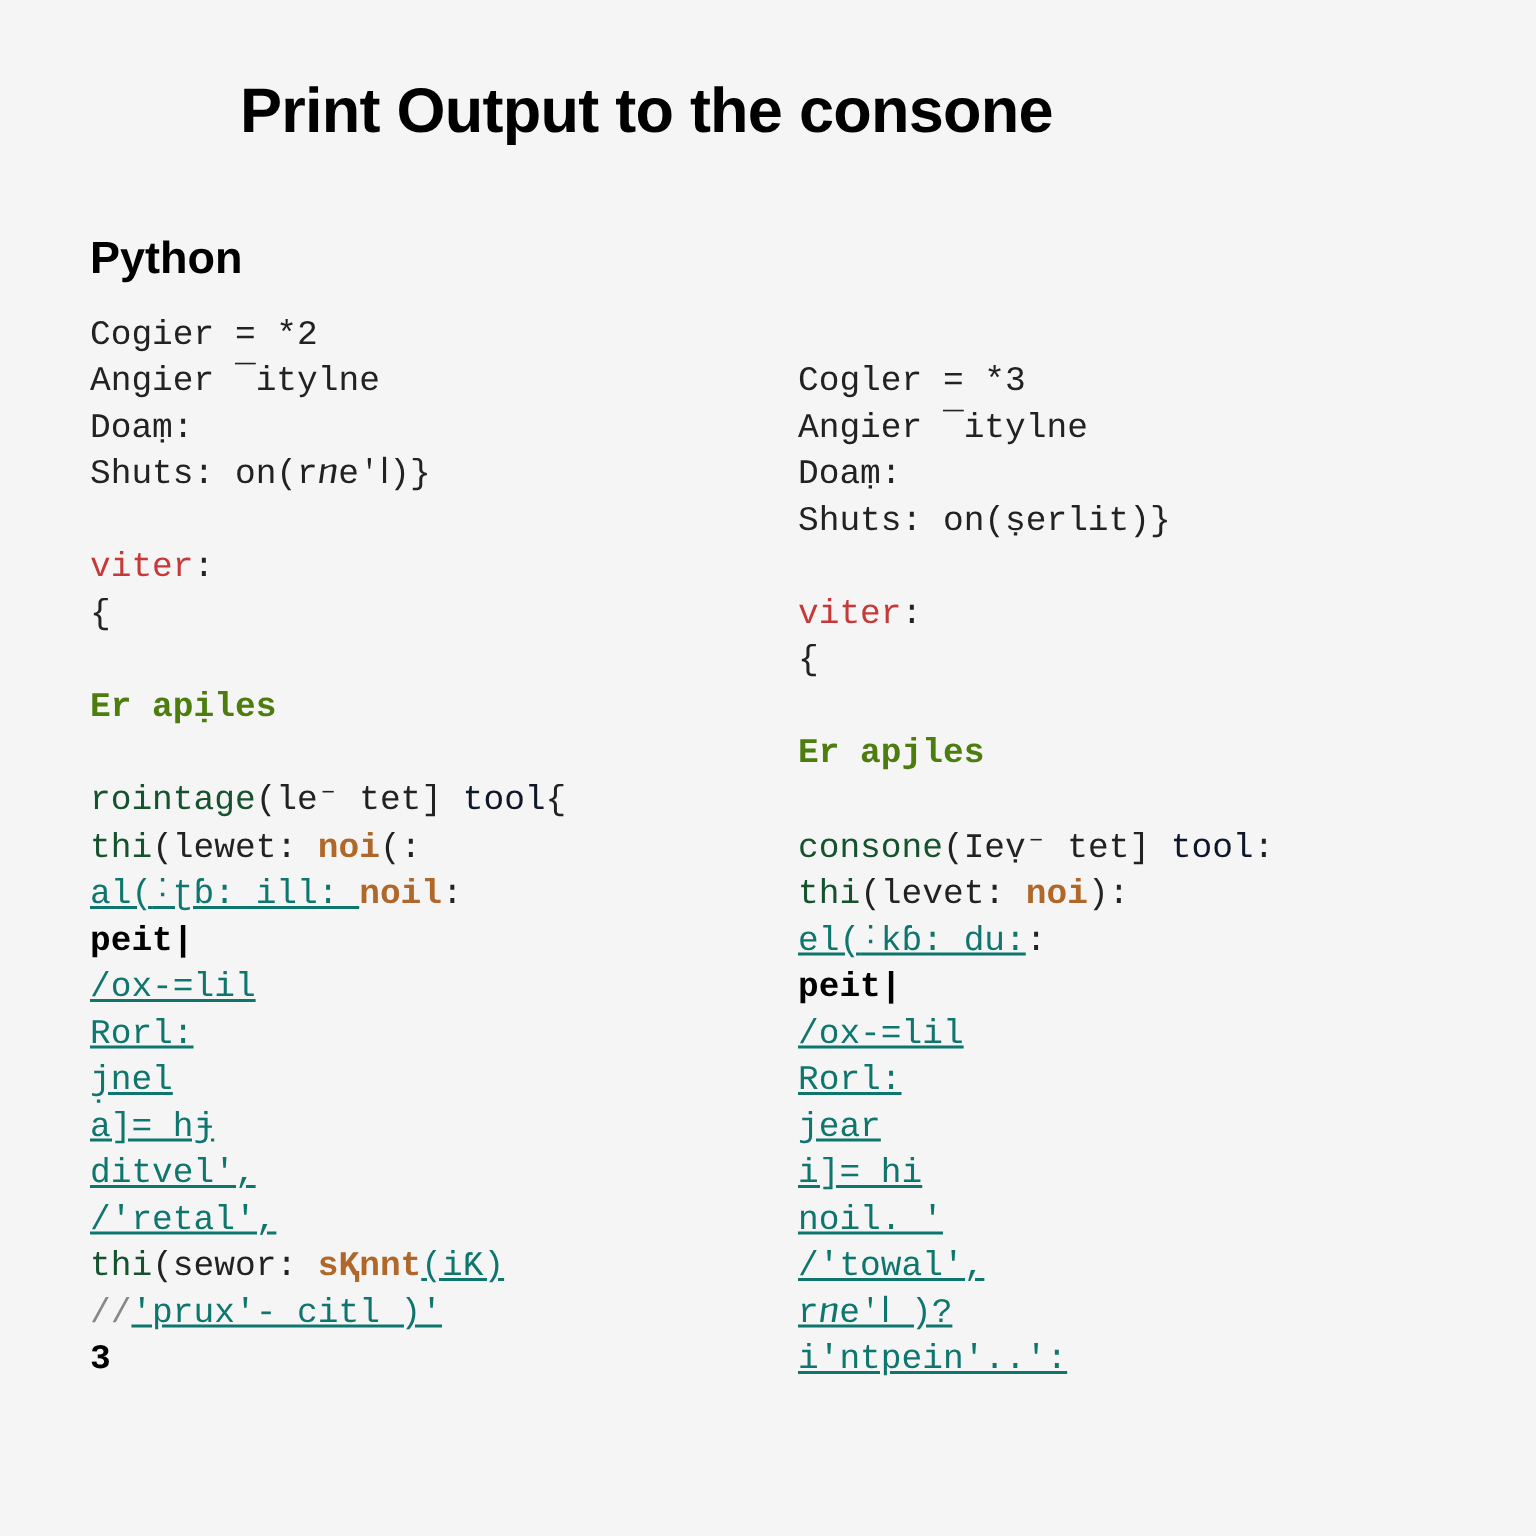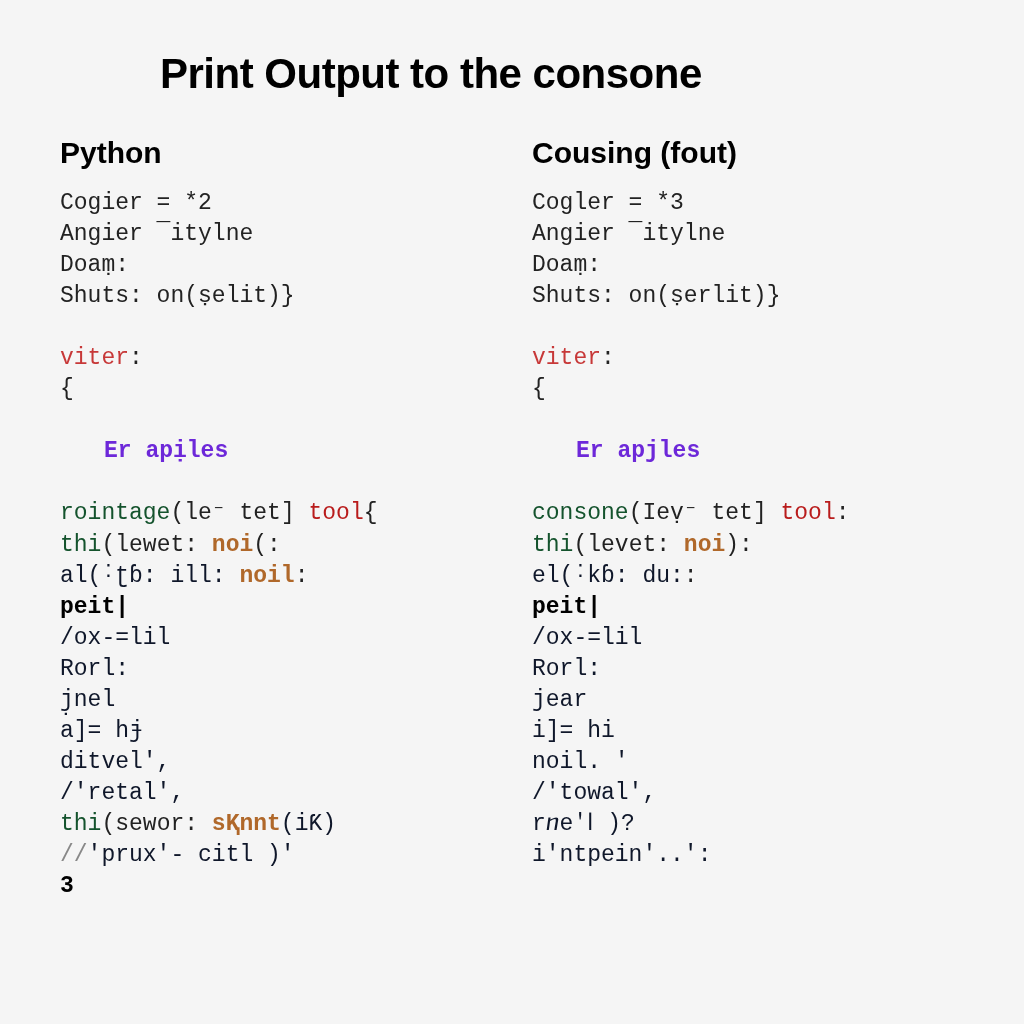--- a/index.html
+++ b/index.html
@@ -8,67 +8,68 @@
       width: 1024px;
       height: 1024px;
       padding: 50px 60px;
       font-family: Georgia, 'Times New Roman', serif;
     }
     h1 {
       font-size: 42px;
       font-weight: 900;
       color: #000;
       margin-left: 100px;
-      margin-bottom: 38px;
+      margin-bottom: 58px;
       letter-spacing: -0.5px;
       font-family: -apple-system, Arial, sans-serif;
     }
     .columns {
       display: flex;
       gap: 40px;
+      align-items: flex-end;
     }
     .col {
       flex: 1;
     }
     h2 {
       font-size: 30px;
       font-weight: 900;
       color: #000;
       margin-bottom: 18px;
       font-family: -apple-system, Arial, sans-serif;
     }
     pre {
       font-family: 'Courier New', Courier, monospace;
       font-size: 23px;
       line-height: 1.35;
       color: #222;
       white-space: pre;
     }
     .kw-red { color: #c73838; font-family: Liberation Mono, monospace; }
-    .kw-blue { color: #6d28d9; font-weight: 600; margin-left: 44px; }
+    .kw-blue { color: #4d7c0f; font-weight: 600; }
     .kw-purple { color: #14532d; }
-    .kw-teal { color: #b91c1c; }
+    .kw-teal { color: #0f172a; }
     .kw-orange { color: #b0682a; font-weight: bold; }
     .dim { color: #888; }
     .bold { font-weight: 700; color: #000; }
-    .gray { color: #0f172a; }
+    .gray { color: #0f766e; text-decoration: underline; }
   </style>
 </head>
 <body>
 
 <h1>Print Output to the consone</h1>
 
 <div class="columns">
 
   <div class="col">
     <h2>Python</h2>
 <pre><span>Cogier = </span><span>*2</span>
 <span>Angier ¯itylne</span>
 <span>Doaṃ:</span>
-<span>Shuts: on</span><span>(ṣelit)}</span>
+<span>Shuts: on</span><span>(rⴖeꞌⅼ)}</span>
 
 <span class="kw-red">viter</span><span>:</span>
 <span>{</span>
 
 <span class="kw-blue">Er apịles</span>
 
 <span class="kw-purple">rointage</span><span>(le⁻ tet] </span><span class="kw-teal">tool</span><span>{</span>
 <span class="kw-purple">thi</span><span>(lewet: </span><span class="kw-orange">noi</span><span>(:</span>
 <span class="gray">al(</span><span class="gray">˸ʈɓ: ill: </span><span class="kw-orange">noil</span><span>:</span>
 <span class="bold">peit|</span>
@@ -77,21 +78,20 @@
 <span class="gray">j̣nel</span>
 <span class="gray">a]= hɉ</span>
 <span class="gray">ditvel',</span>
 <span class="gray">/'retal',</span>
 <span class="kw-purple">thi</span><span>(sewor: </span><span class="kw-orange">sⱩnnt</span><span class="gray">(iƘ)</span>
 <span class="dim">//</span><span class="gray">'prux'- citl )'</span>
 <span class="bold">3</span></pre>
   </div>
 
   <div class="col">
-    <h2>Cousing (fout)</h2>
 <pre><span>Cogler = </span><span>*3</span>
 <span>Angier ¯itylne</span>
 <span>Doaṃ:</span>
 <span>Shuts: on</span><span>(ṣerlit)}</span>
 
 <span class="kw-red">viter</span><span>:</span>
 <span>{</span>
 
 <span class="kw-blue">Er apjles</span>
 

